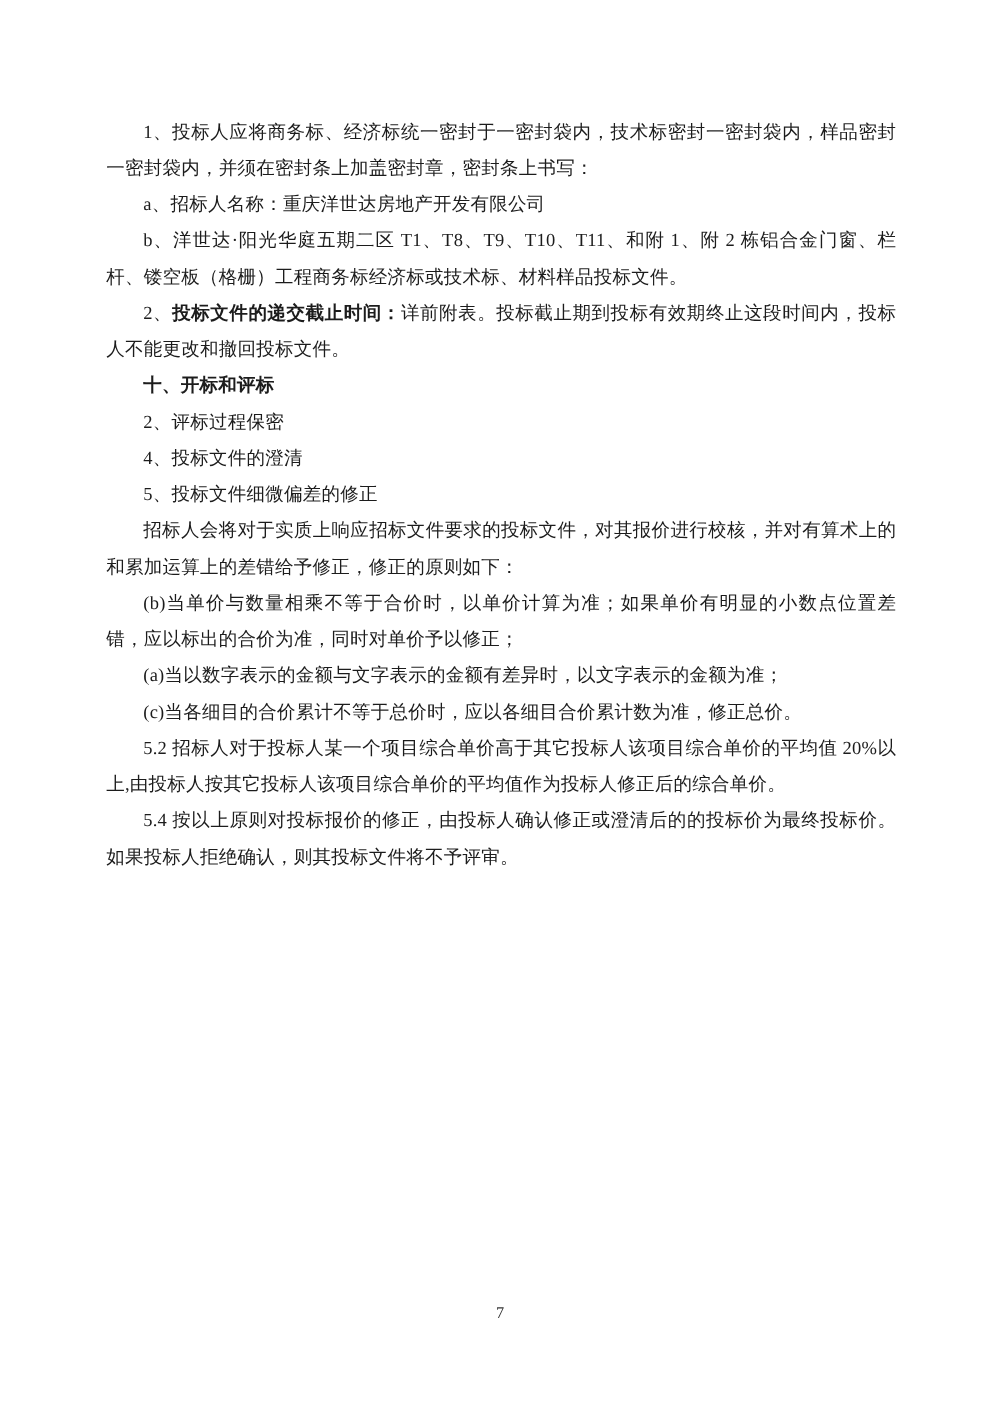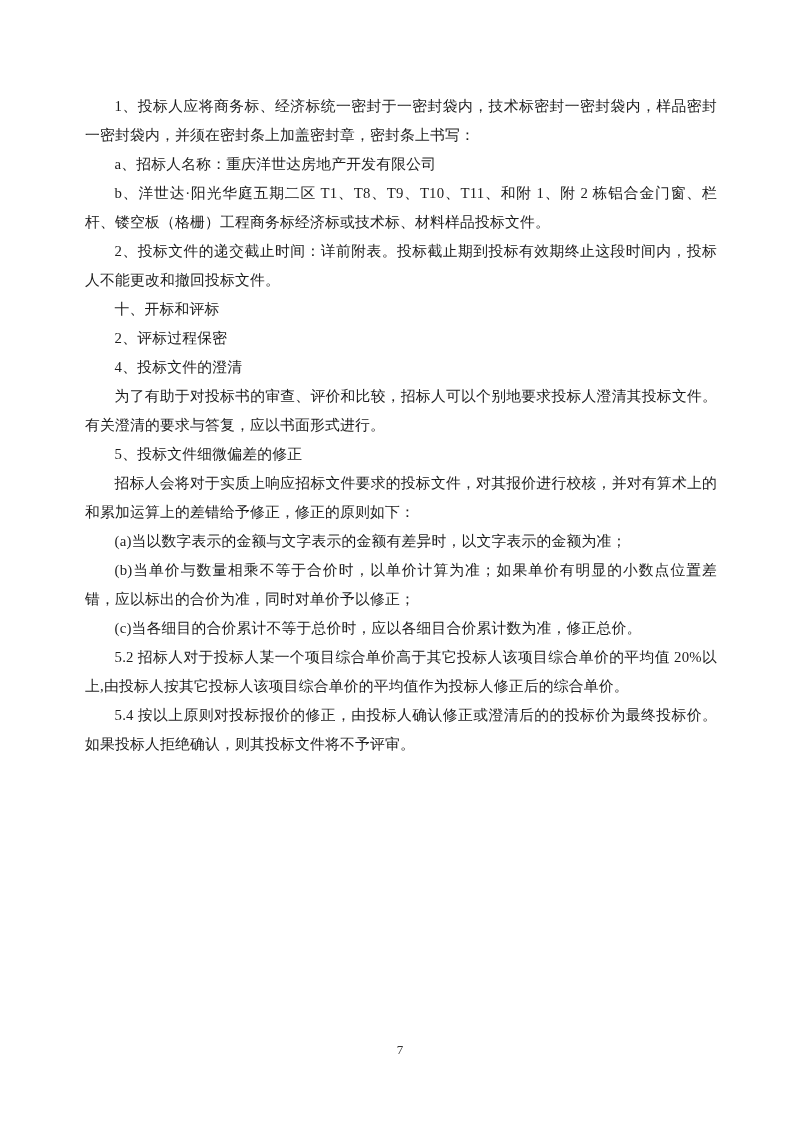--- a/index.html
+++ b/index.html
@@ -28,21 +28,21 @@
   }
   .doc-body p {
     margin: 0;
     padding: 0;
     text-indent: 2em;
   }
   .doc-body p.heading {
     font-weight: bold;
   }
   .doc-body span.bold {
-    font-weight: normal;
+    font-weight: bold;
   }
   .page-footer {
     position: absolute;
     left: 0;
     top: 1042px;
     width: 100%;
     text-align: center;
     font-size: 13px;
     color: #333333;
   }
@@ -52,25 +52,24 @@
 
 <div class="page">
   <div class="doc-body">
       <p><span>1、投标人应将商务标、经济标统一密封于一密封袋内，技术标密封一密封袋内，样品密封一密封袋内，并须在密封条上加盖密封章，密封条上书写：</span></p>
       <p><span>a、招标人名称：重庆洋世达房地产开发有限公司</span></p>
       <p><span>b、洋世达·阳光华庭五期二区 T1、T8、T9、T10、T11、和附 1、附 2 栋铝合金门窗、栏杆、镂空板（格栅）工程商务标经济标或技术标、材料样品投标文件。</span></p>
       <p><span>2、</span><span class="bold">投标文件的递交截止时间：</span><span>详前附表。投标截止期到投标有效期终止这段时间内，投标人不能更改和撤回投标文件。</span></p>
       <p class="heading"><span class="bold">十、开标和评标</span></p>
       <p><span>2、评标过程保密</span></p>
       <p><span>4、投标文件的澄清</span></p>
-      <p><span>为了有助于对投标书的审查、评价和比较，招标人可以个别地要求投标人澄清其投标文件。有关澄清的要求与答复，应以书面形式进行。</span></p>
       <p><span>5、投标文件细微偏差的修正</span></p>
       <p><span>招标人会将对于实质上响应招标文件要求的投标文件，对其报价进行校核，并对有算术上的和累加运算上的差错给予修正，修正的原则如下：</span></p>
+      <p><span>(b)当单价与数量相乘不等于合价时，以单价计算为准；如果单价有明显的小数点位置差错，应以标出的合价为准，同时对单价予以修正；</span></p>
       <p><span>(a)当以数字表示的金额与文字表示的金额有差异时，以文字表示的金额为准；</span></p>
-      <p><span>(b)当单价与数量相乘不等于合价时，以单价计算为准；如果单价有明显的小数点位置差错，应以标出的合价为准，同时对单价予以修正；</span></p>
       <p><span>(c)当各细目的合价累计不等于总价时，应以各细目合价累计数为准，修正总价。</span></p>
       <p><span>5.2 招标人对于投标人某一个项目综合单价高于其它投标人该项目综合单价的平均值 20%以上,由投标人按其它投标人该项目综合单价的平均值作为投标人修正后的综合单价。</span></p>
       <p><span>5.4 按以上原则对投标报价的修正，由投标人确认修正或澄清后的的投标价为最终投标价。如果投标人拒绝确认，则其投标文件将不予评审。</span></p>
     </div>
   <div class="page-footer">
     <span>7</span>
   </div>
 </div>
 
 </body></html>

